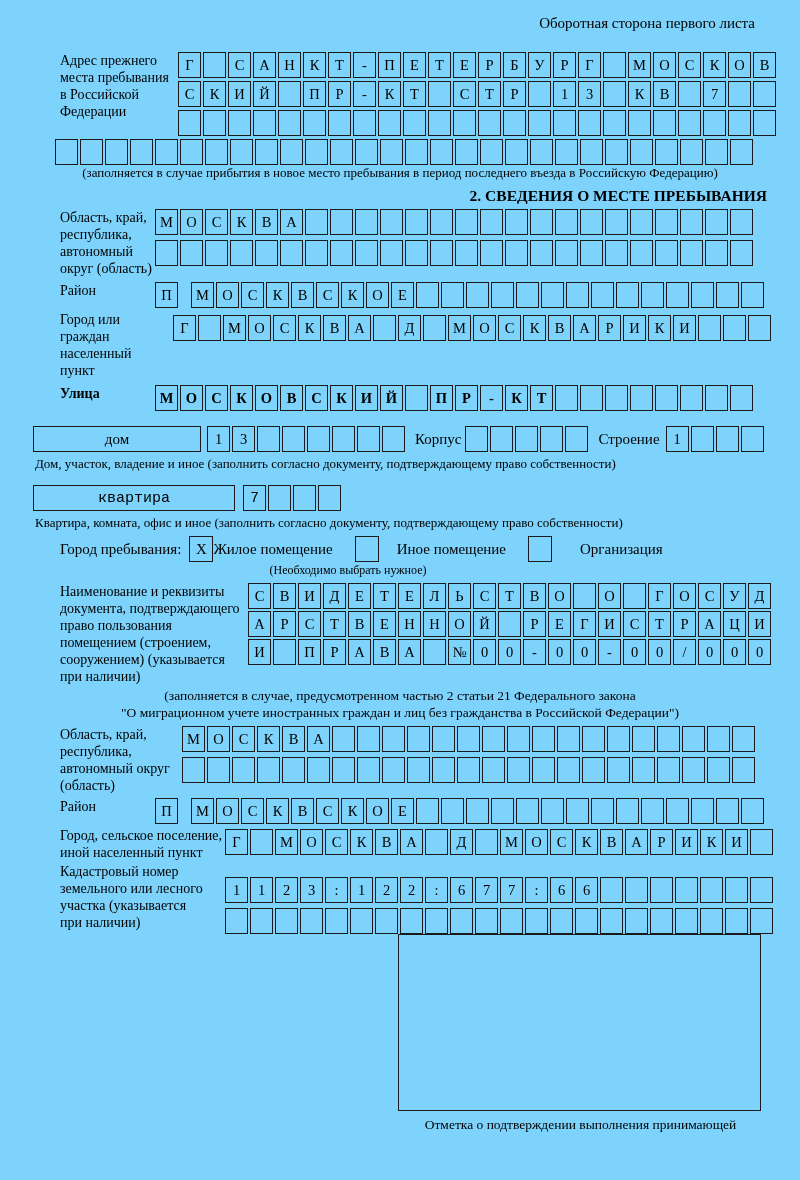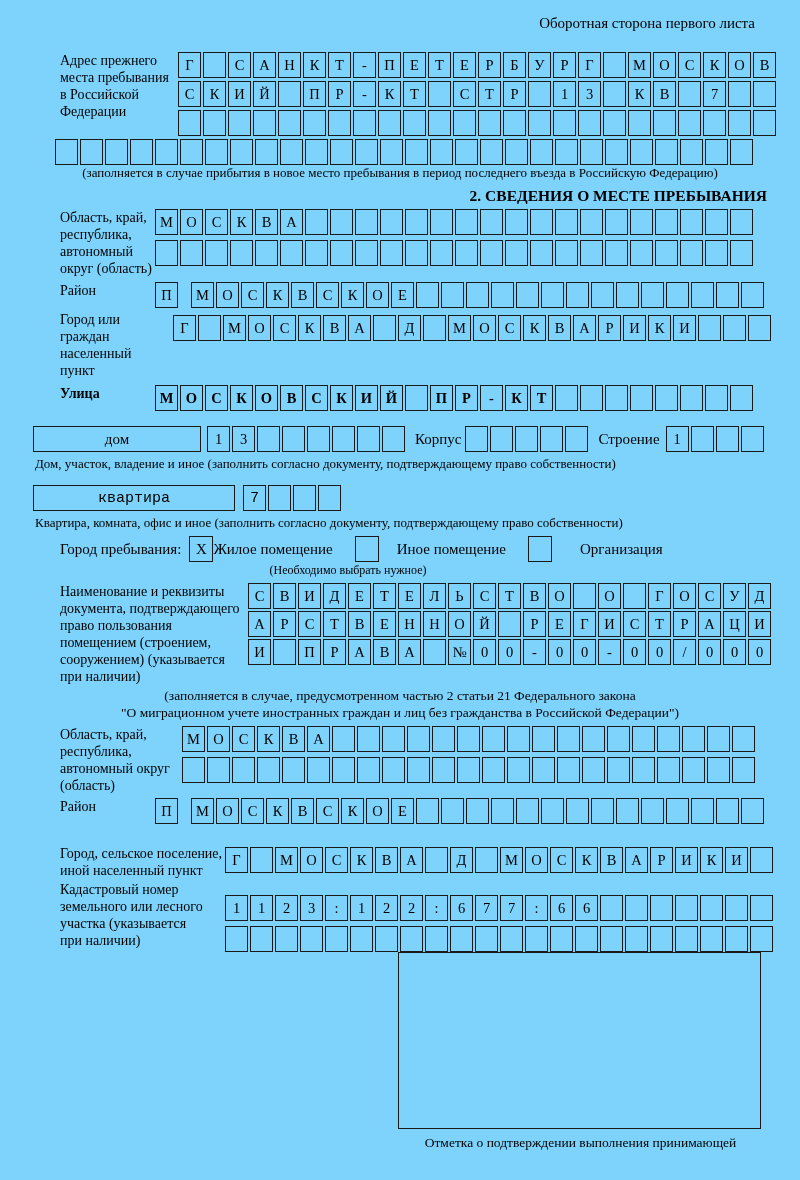--- a/index.html
+++ b/index.html
@@ -562,21 +562,21 @@
           <span class="cell"></span>
           <span class="cell"></span>
           <span class="cell"></span>
           <span class="cell"></span>
           <span class="cell"></span>
           <span class="cell"></span>
         </div>
     </div>
   </div>
 
-  <div class="block" style="margin-top:21px;">
+  <div class="block" style="margin-top:3px;">
     <div class="lbl-col w192 lbl" style="padding-left:27px;">
         <div>Город, сельское поселение,</div>
         <div>иной населенный пункт</div>
       </div>
     <div class="cells" style="margin-top:2px;">
         <span class="cell">Г</span>
         <span class="cell"></span>
         <span class="cell">М</span>
         <span class="cell">О</span>
         <span class="cell">С</span>

